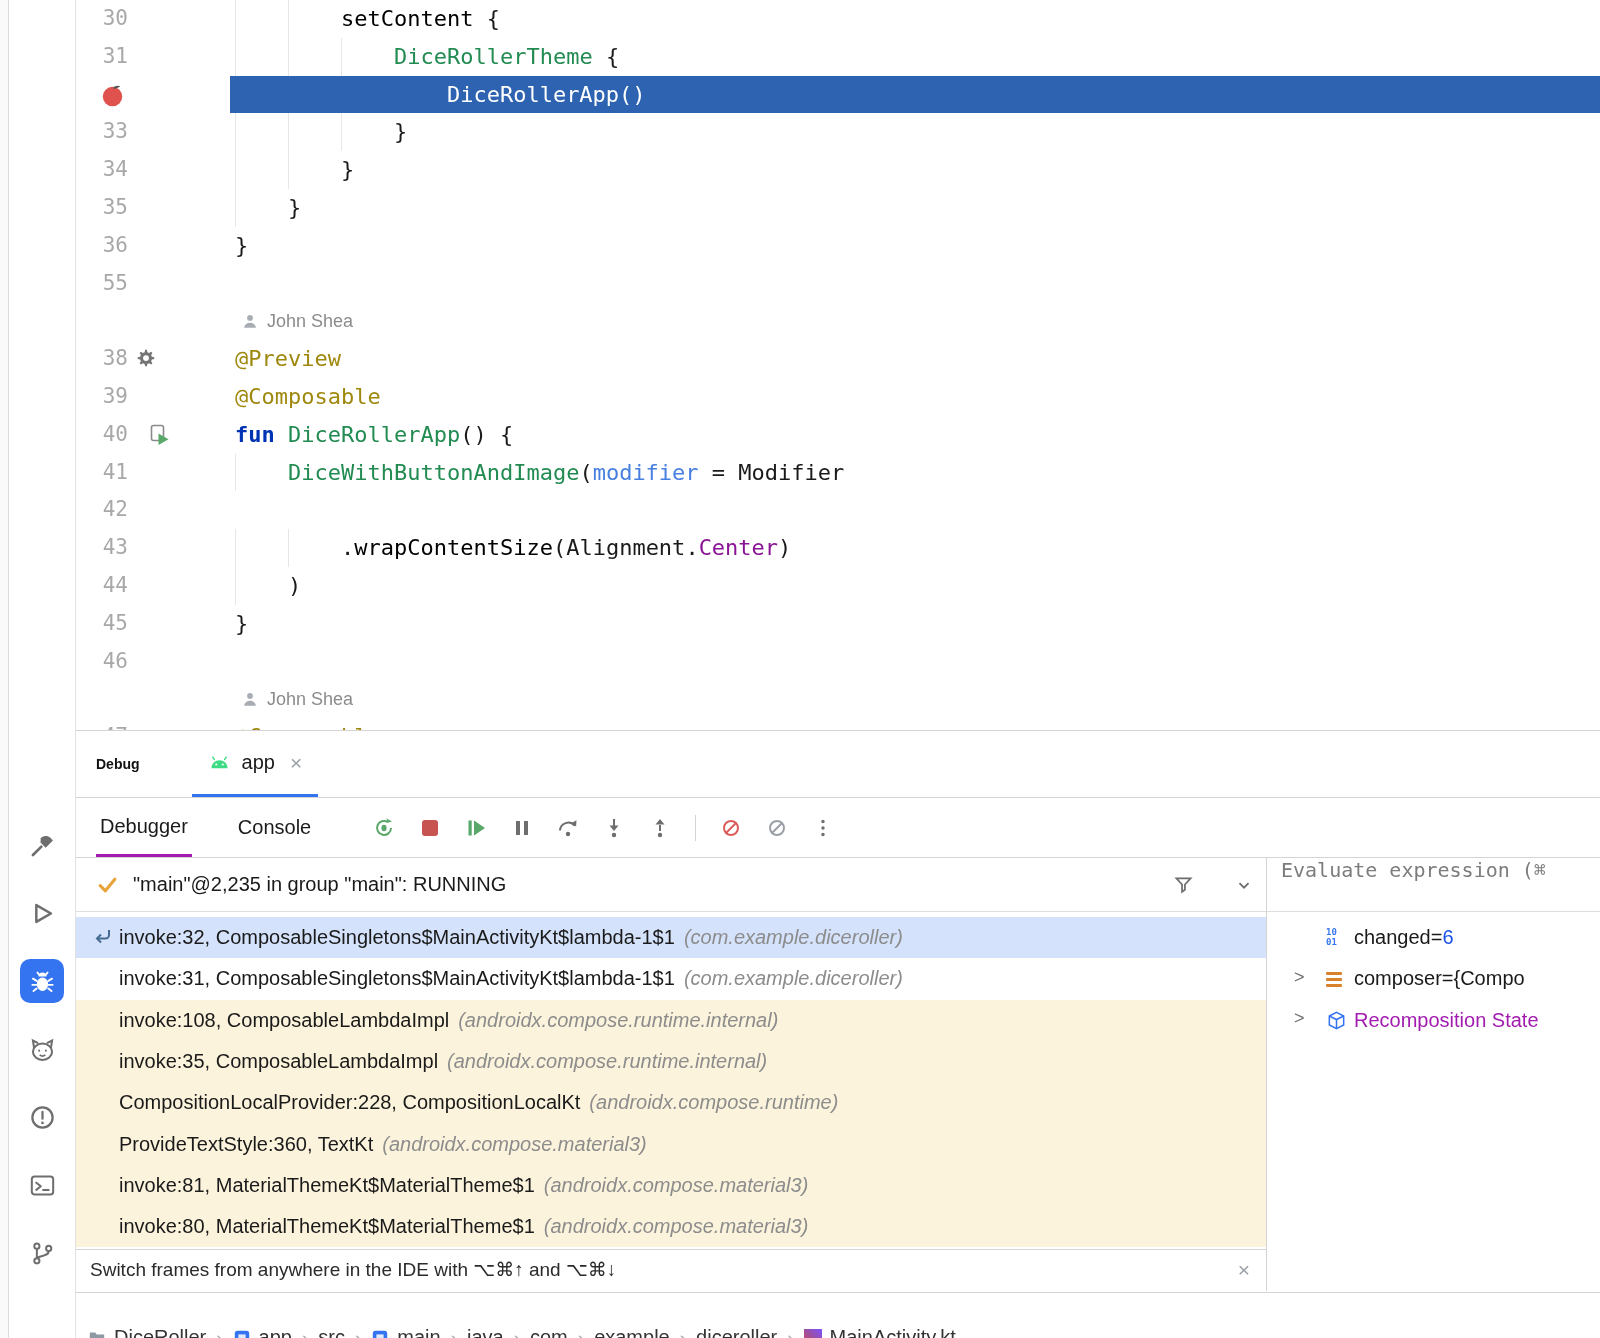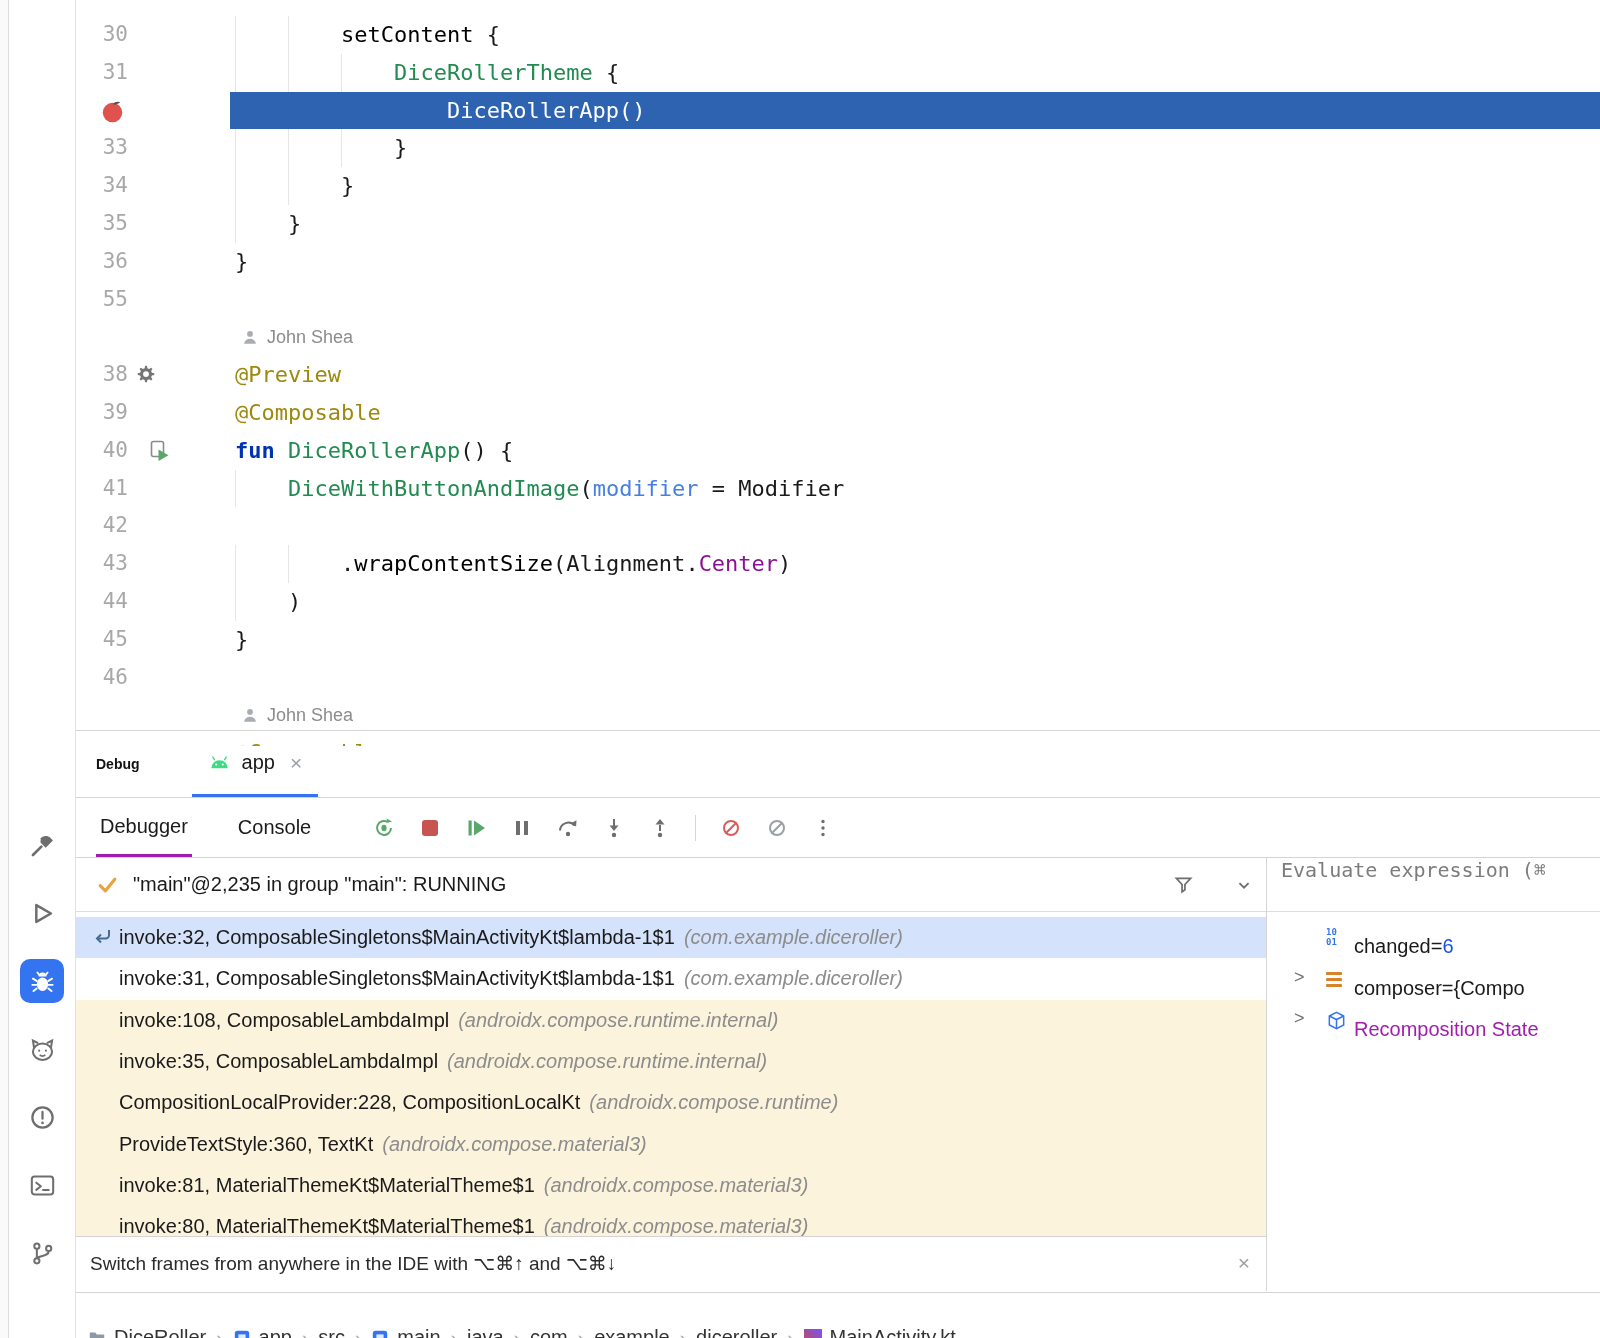--- a/index.html
+++ b/index.html
@@ -11,21 +11,21 @@
 
   
   .tool-strip{position:absolute;left:0;top:0;width:8px;height:100%;background:#fafafa;border-right:1px solid #dcdcdc}
   .sidebar{position:absolute;left:9px;top:0;width:66px;height:100%;background:#fff;border-right:1px solid #e2e2e2}
   .sb-item{position:absolute;left:50%;transform:translate(-50%,-50%);width:44px;height:44px;border-radius:10px;
            display:flex;align-items:center;justify-content:center;cursor:pointer}
   .sb-item.active{background:#3574F0}
   .sb-item .icon{width:27px;height:27px}
 
   
-  .editor{position:absolute;left:76px;top:16px;right:0;height:730px;background:#fff;overflow:hidden}
+  .editor{position:absolute;left:76px;top:0;right:0;height:730px;background:#fff;overflow:hidden}
   .code-row{display:flex;height:37.8px;position:relative}
   .gutter{width:154px;flex:none;position:relative;height:100%}
   .lnum{position:absolute;left:0;top:0;width:52px;text-align:right;
         font:21px/37.8px "DejaVu Sans Mono",monospace;color:#a8a8a8}
   .g-bp{position:absolute;left:25px;top:8px;width:23px;height:23px}
   .g-gear{position:absolute;left:59px;top:8px;width:22px;height:22px}
   .g-run{position:absolute;left:73px;top:8px;width:22px;height:22px}
   .code-area{flex:1;position:relative;height:100%;display:flex;align-items:center;padding-left:5px;
              font:22px/37.8px "DejaVu Sans Mono",monospace}
   .exec .code-area{background:#2D63B0}
@@ -74,28 +74,28 @@
   .chev{width:20px;height:20px;margin-left:26px;cursor:pointer}
 
   .frames{flex:1;overflow:hidden;padding-top:5px}
   .frame-row{position:relative;height:41.3px;display:flex;align-items:center;padding-left:43px;
              font-size:20px;color:#1a1a1a;white-space:nowrap;cursor:pointer;box-sizing:border-box}
   .frame-row .loc{font-style:italic;color:#8c8c8c;margin-left:9px}
   .frame-row.selected{background:#D4E2FB}
   .frame-row.lib{background:#FBF3DC}
   .frame-icon{position:absolute;left:16px;top:9px;width:22px;height:22px}
 
-  .banner{height:55px;flex:none;border-top:1px solid #d4d4d4;display:flex;align-items:center;
+  .banner{height:42px;flex:none;border-top:1px solid #d4d4d4;display:flex;align-items:center;
           padding:0 16px 2px 14px;font-size:19px;color:#2b2b2b;box-sizing:border-box}
   .banner-close{margin-left:auto;font-size:21px;color:#9aa0a6;cursor:pointer}
 
   .eval-row{height:54px;display:flex;align-items:flex-start;padding-left:14px;border-bottom:1px solid #dedede;box-sizing:border-box;cursor:text}
   .eval-ph{font:20px "DejaVu Sans Mono",monospace;color:#7c7c7c;white-space:nowrap}
   .vars{padding-top:5px}
-  .var-row{position:relative;height:41.3px;display:flex;align-items:flex-end;padding-left:87px;
+  .var-row{position:relative;height:41.3px;display:flex;align-items:center;padding-left:87px;
            font-size:20px;color:#1a1a1a;white-space:nowrap;cursor:pointer;box-sizing:border-box}
   .var-chevron{position:absolute;left:27px;top:50%;transform:translateY(-55%);color:#6e6e6e;font-size:18px}
   .var-icon{position:absolute;left:59px;top:10px;width:21px;height:21px}
   .v-name{color:#1a1a1a}
   .v-num{color:#1750EB}
   .v-obj{color:#1a1a1a}
   .v-link{color:#a21caf}
   .bin{display:flex;flex-direction:column;gap:1px;font:bold 9px/1 "DejaVu Sans Mono",monospace;color:#3574F0;padding-top:1px}
   .bars{display:flex;flex-direction:column;gap:3px;padding-top:4px}
   .bars i{display:block;width:16px;height:3px;background:#D9822B;border-radius:1px}

